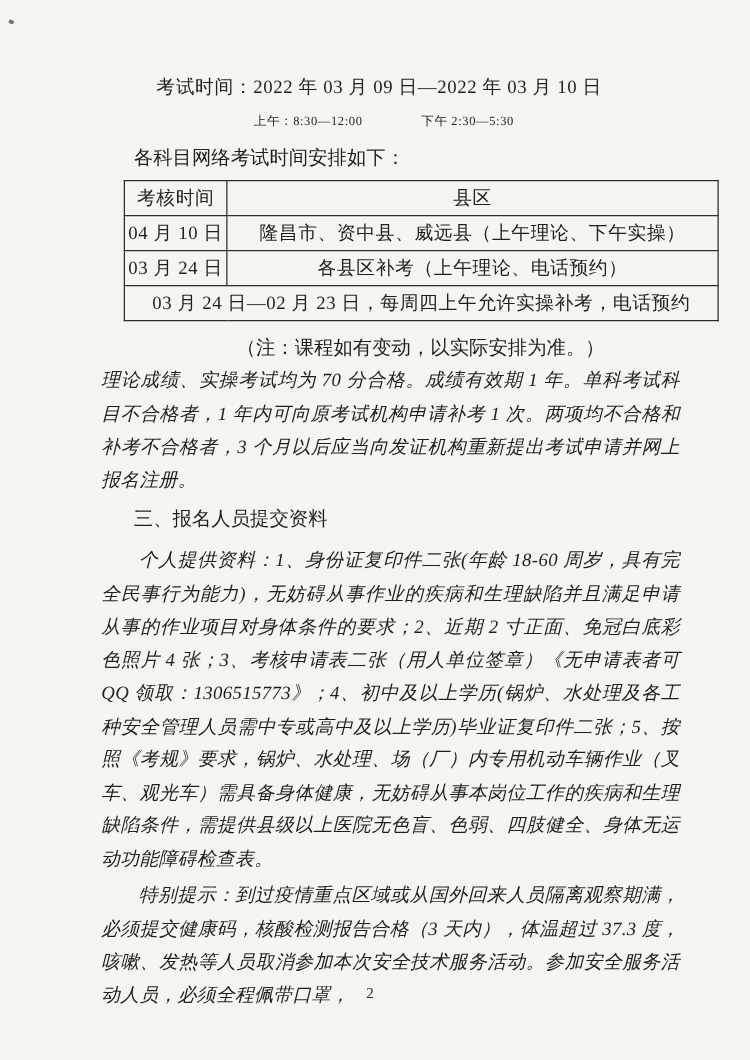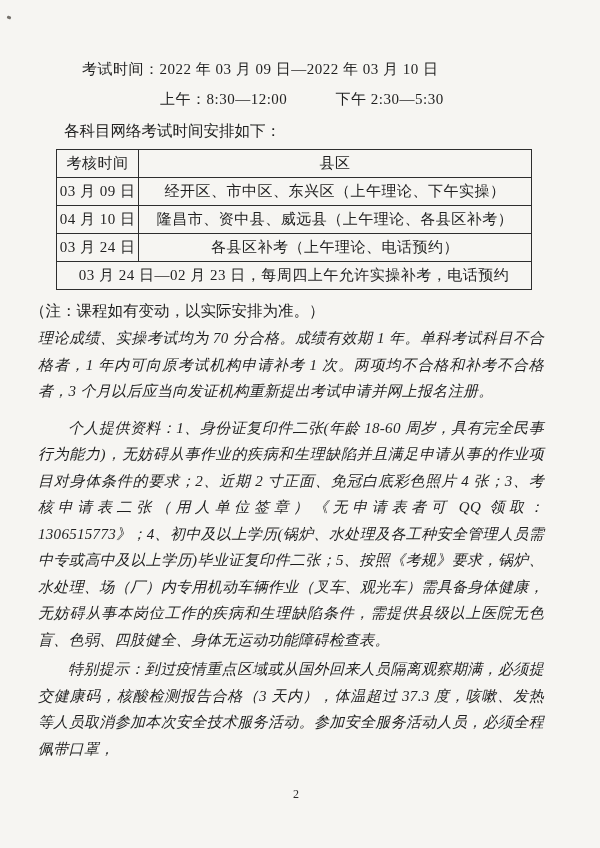--- a/index.html
+++ b/index.html
@@ -8,32 +8,33 @@
     background: #efeeec;
     font-family: "Liberation Serif", "DejaVu Serif", serif;
     overflow: hidden;
   }
   .page {
     position: relative;
     width: 600px; height: 848px;
     background: #f6f5f2;
     color: #1f1f1f;
     box-sizing: border-box;
+    padding-left: 43px;
   }
   .speck {
     position: absolute; left: 7px; top: 16px;
     width: 4px; height: 3px; background: #55504a;
     border-radius: 1px; transform: rotate(20deg); opacity: .8;
   }
   .exam-time-line {
     padding-top: 60px; margin-left: 82px;
     font-size: 15px; letter-spacing: .5px;
   }
   .session-line {
-    margin: 11px 0 0 160px; font-size: 15px; letter-spacing: .5px;
+    margin: 11px 0 0 160px; font-size: 10px; letter-spacing: .5px;
   }
   .session-line .pm { margin-left: 44px; }
   .hei {
     font-family: "Liberation Sans", "DejaVu Sans", sans-serif;
     font-weight: 400;
   }
   .schedule-intro {
     margin: 12px 0 0 64px; font-size: 15.5px;
   }
   table.schedule {
@@ -47,21 +48,21 @@
     border: 1.6px solid #2e2e2e;
     height: 27px;
     text-align: center;
     font-weight: normal;
     padding: 0 2px;
     letter-spacing: .5px;
     margin-left: 10px;
   }
   col.c-date { width: 82px; }
   .note-line {
-    margin: 11px 0 0 30px; font-size: 15.5px;
+    margin: 11px 0 0 30px; font-size: 15.5px; text-align: center;
   }
   .para {
     margin: 3px 56px 0 38px;
     font-size: 15px;
     line-height: 26.5px;
     text-align: justify;
     letter-spacing: .3px;
     font-style: italic;
   }
   .section-heading {
@@ -93,40 +94,37 @@
     <colgroup>
         <col class="c-date">
         <col>
       </colgroup>
     <tbody>
       <tr>
         <th>考核时间</th>
         <th>县区</th>
       </tr>
       <tr>
-        <td>03 月 09 日</td>
-        <td>经开区、市中区、东兴区（上午理论、下午实操）</td>
-      </tr>
-      <tr>
         <td>04 月 10 日</td>
-        <td>隆昌市、资中县、威远县（上午理论、各县区补考）</td>
+        <td>隆昌市、资中县、威远县（上午理论、下午实操）</td>
       </tr>
       <tr>
         <td>03 月 24 日</td>
         <td>各县区补考（上午理论、电话预约）</td>
       </tr>
       <tr>
         <td colspan="2">03 月 24 日—02 月 23 日，每周四上午允许实操补考，电话预约</td>
       </tr>
     </tbody>
   </table>
 
   <div class="note-line hei">（注：课程如有变动，以实际安排为准。）</div>
 
   <div class="para">理论成绩、实操考试均为 70 分合格。成绩有效期 1 年。单科考试科目不合格者，1 年内可向原考试机构申请补考 1 次。两项均不合格和补考不合格者，3 个月以后应当向发证机构重新提出考试申请并网上报名注册。</div>
 
+  <div class="section-heading hei">三、报名人员提交资料</div>
 
   <div class="para indent">个人提供资料：1、身份证复印件二张(年龄 18-60 周岁，具有完全民事行为能力)，无妨碍从事作业的疾病和生理缺陷并且满足申请从事的作业项目对身体条件的要求；2、近期 2 寸正面、免冠白底彩色照片 4 张；3、考核申请表二张（用人单位签章）《无申请表者可 QQ 领取：1306515773》；4、初中及以上学历(锅炉、水处理及各工种安全管理人员需中专或高中及以上学历)毕业证复印件二张；5、按照《考规》要求，锅炉、水处理、场（厂）内专用机动车辆作业（叉车、观光车）需具备身体健康，无妨碍从事本岗位工作的疾病和生理缺陷条件，需提供县级以上医院无色盲、色弱、四肢健全、身体无运动功能障碍检查表。</div>
 
   <div class="para indent notice">特别提示：到过疫情重点区域或从国外回来人员隔离观察期满，必须提交健康码，核酸检测报告合格（3 天内），体温超过 37.3 度，咳嗽、发热等人员取消参加本次安全技术服务活动。参加安全服务活动人员，必须全程佩带口罩，</div>
 
   <div class="page-number">2</div>
 </div>
 
 </body></html>

